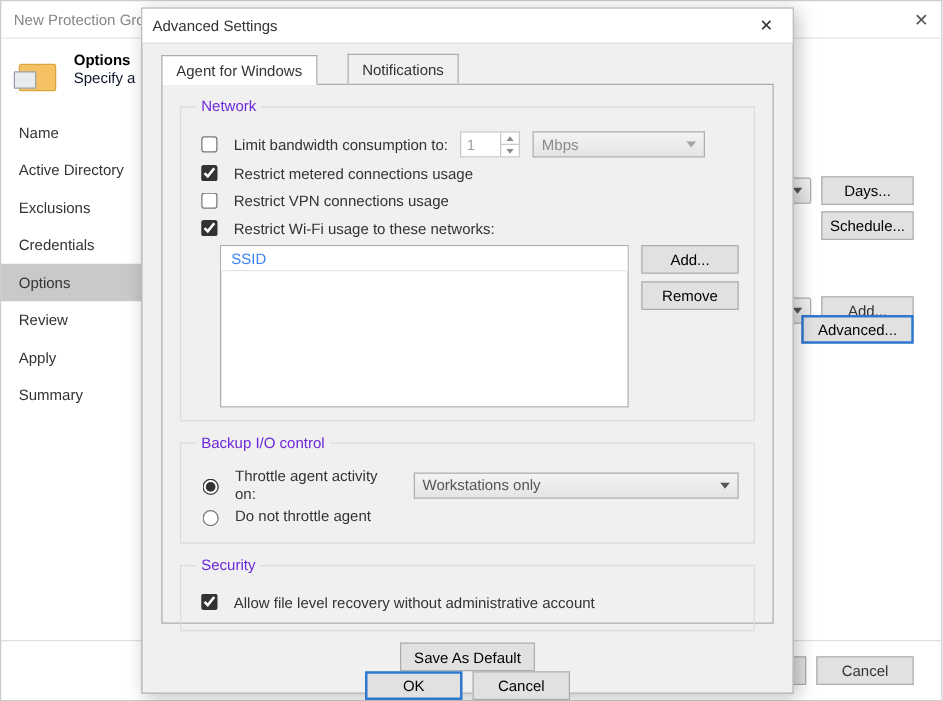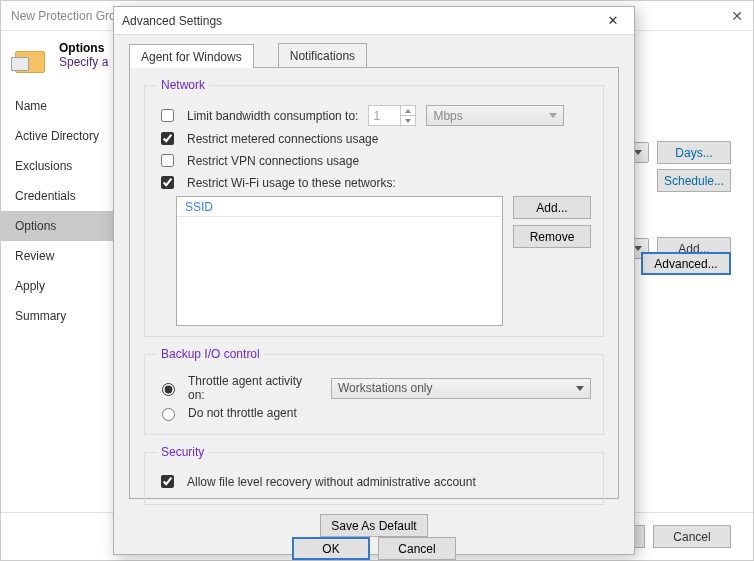--- a/index.html
+++ b/index.html
@@ -7,31 +7,31 @@
 
 
 .bg-window { position: absolute; left: 0; top: 0; width: 754px; height: 561px; border: 1px solid #ccc; background: #fff; }
 .bg-title { height: 30px; line-height: 30px; padding: 0 10px; color: #888; border-bottom: 1px solid #e6e6e6; display:flex; justify-content:space-between; align-items:center;}
 .bg-close { font-size: 14px; color: #555; }
 .bg-header { display: flex; padding: 10px 14px 12px 14px; gap: 10px; align-items:flex-start; }
 .bg-icon { width: 34px; height: 34px; position:relative;}
 .bg-icon .folder { position:absolute; left:0; top:10px; width:30px; height:22px; background:#f4c263; border:1px solid #d9a63f; border-radius:2px;}
 .bg-icon .monitor { position:absolute; left:-4px; top:16px; width:18px; height:14px; background:#e9eaec; border:1px solid #98a0aa; border-radius:1px;}
 .bg-head-opts { font-weight:bold; }
-.bg-head-sub { color:#4c1d95; }
+.bg-head-sub { color:#0f172a; }
 .bg-body { display:flex; }
 .bg-sidebar { width: 140px; padding-top:4px; }
 .bg-sidebar .item { padding: 8px 14px; color:#333; }
 .bg-sidebar .item.sel { background:#c9c9c9; }
 .bg-main { flex:1; position:relative; }
 .bg-row-right { position:absolute; right:22px; display:flex; gap:8px; align-items:center; }
 .stub-combo { width: 22px; height:21px; border:1px solid #adadad; background:linear-gradient(#f3f3f3,#e4e4e4); border-radius:2px; display:flex; align-items:center; justify-content:center; }
 .stub-combo svg { width:8px; height:5px;}
 .stub-btn { width:74px; height:23px; border:1px solid #adadad; background:#e1e1e1; display:flex; align-items:center; justify-content:center; color:#333; }
-.stub-btn.disabled { color:#0369a1; }
+.stub-btn.disabled { color:#000000; }
 .stub-truncated { position:absolute; right:22px; color:#333; }
 .bg-adv { position:absolute; right:22px; bottom:56px; width:90px; height:23px; border:2px solid #2f78cf; background:#e1e1e1; display:flex; align-items:center; justify-content:center; }
 .bg-footer { position:absolute; left:0; right:0; bottom:0; height:48px; border-top:1px solid #dfdfdf; display:flex; justify-content:flex-end; align-items:center; gap:8px; padding-right:22px; }
 .bg-footer .fbtn { width:78px; height:23px; border:1px solid #adadad; background:#e1e1e1; display:flex; align-items:center; justify-content:center; color:#333;}
 .bg-footer .fbtn.disabled{ color:#a0a0a0; }
 
 
 .dlg { position:absolute; left:113px; top:6px; width:522px; height:549px; background:#f0f0f0; border:1px solid #b0b0b0; box-shadow: 3px 3px 14px rgba(0,0,0,.25); }
 .dlg-title { height:28px; display:flex; align-items:center; justify-content:space-between; padding:0 8px; background:#fff; border-bottom:1px solid #dcdcdc; }
 .dlg-title span.t { color:#333; }

